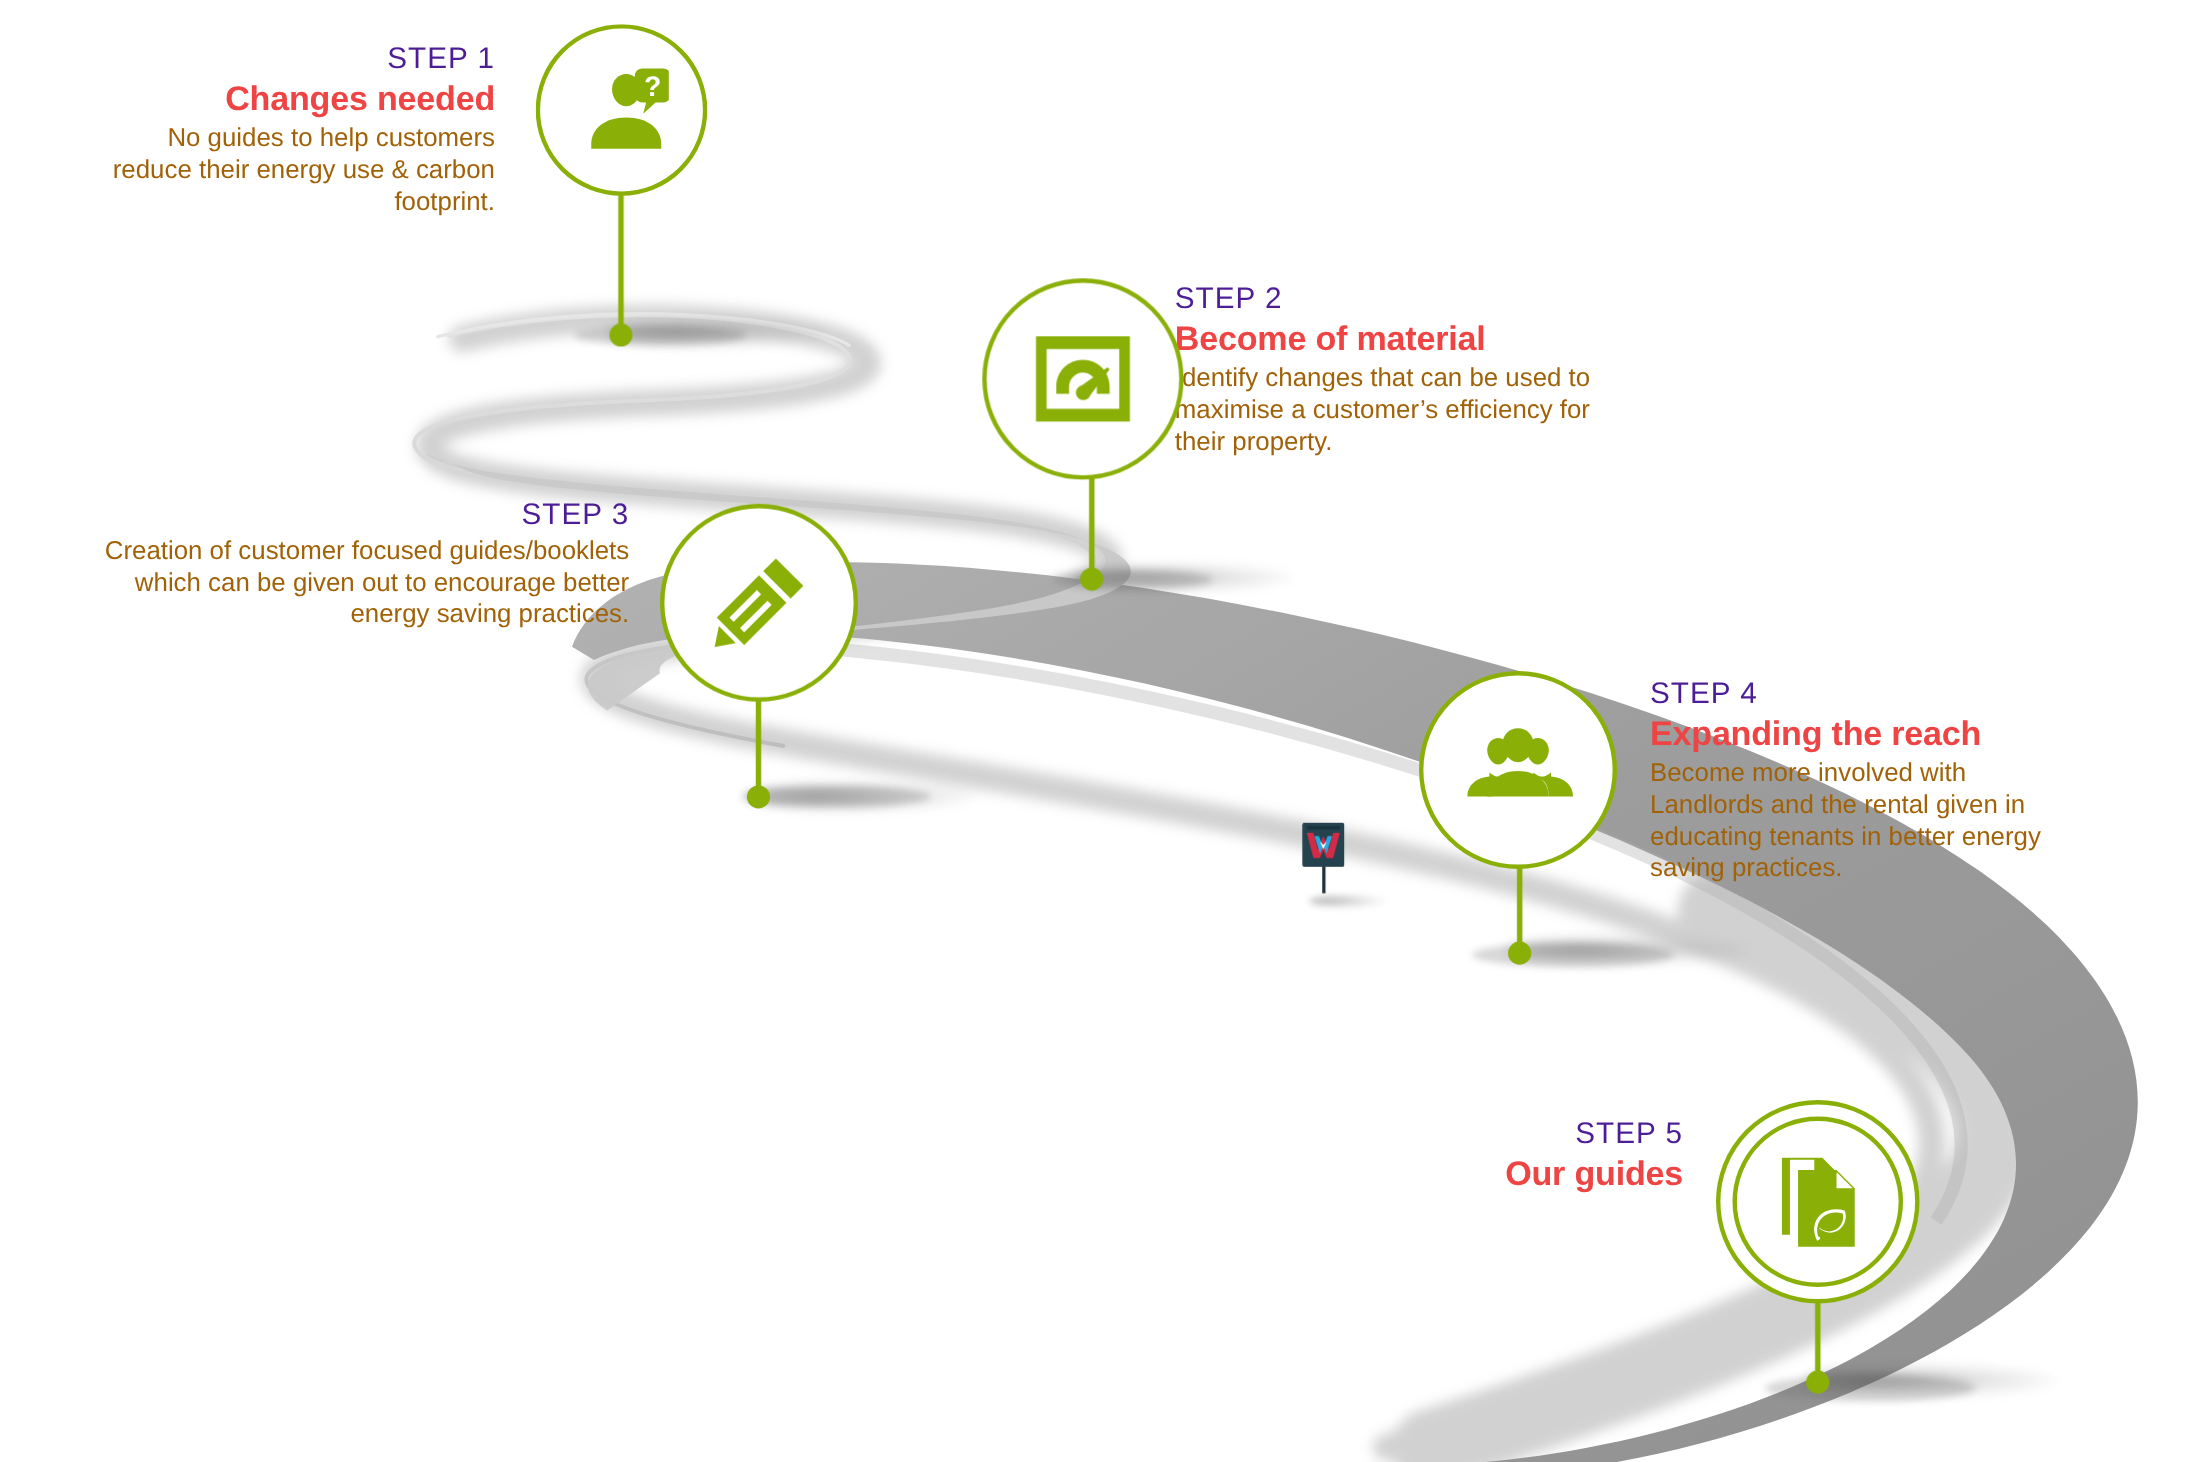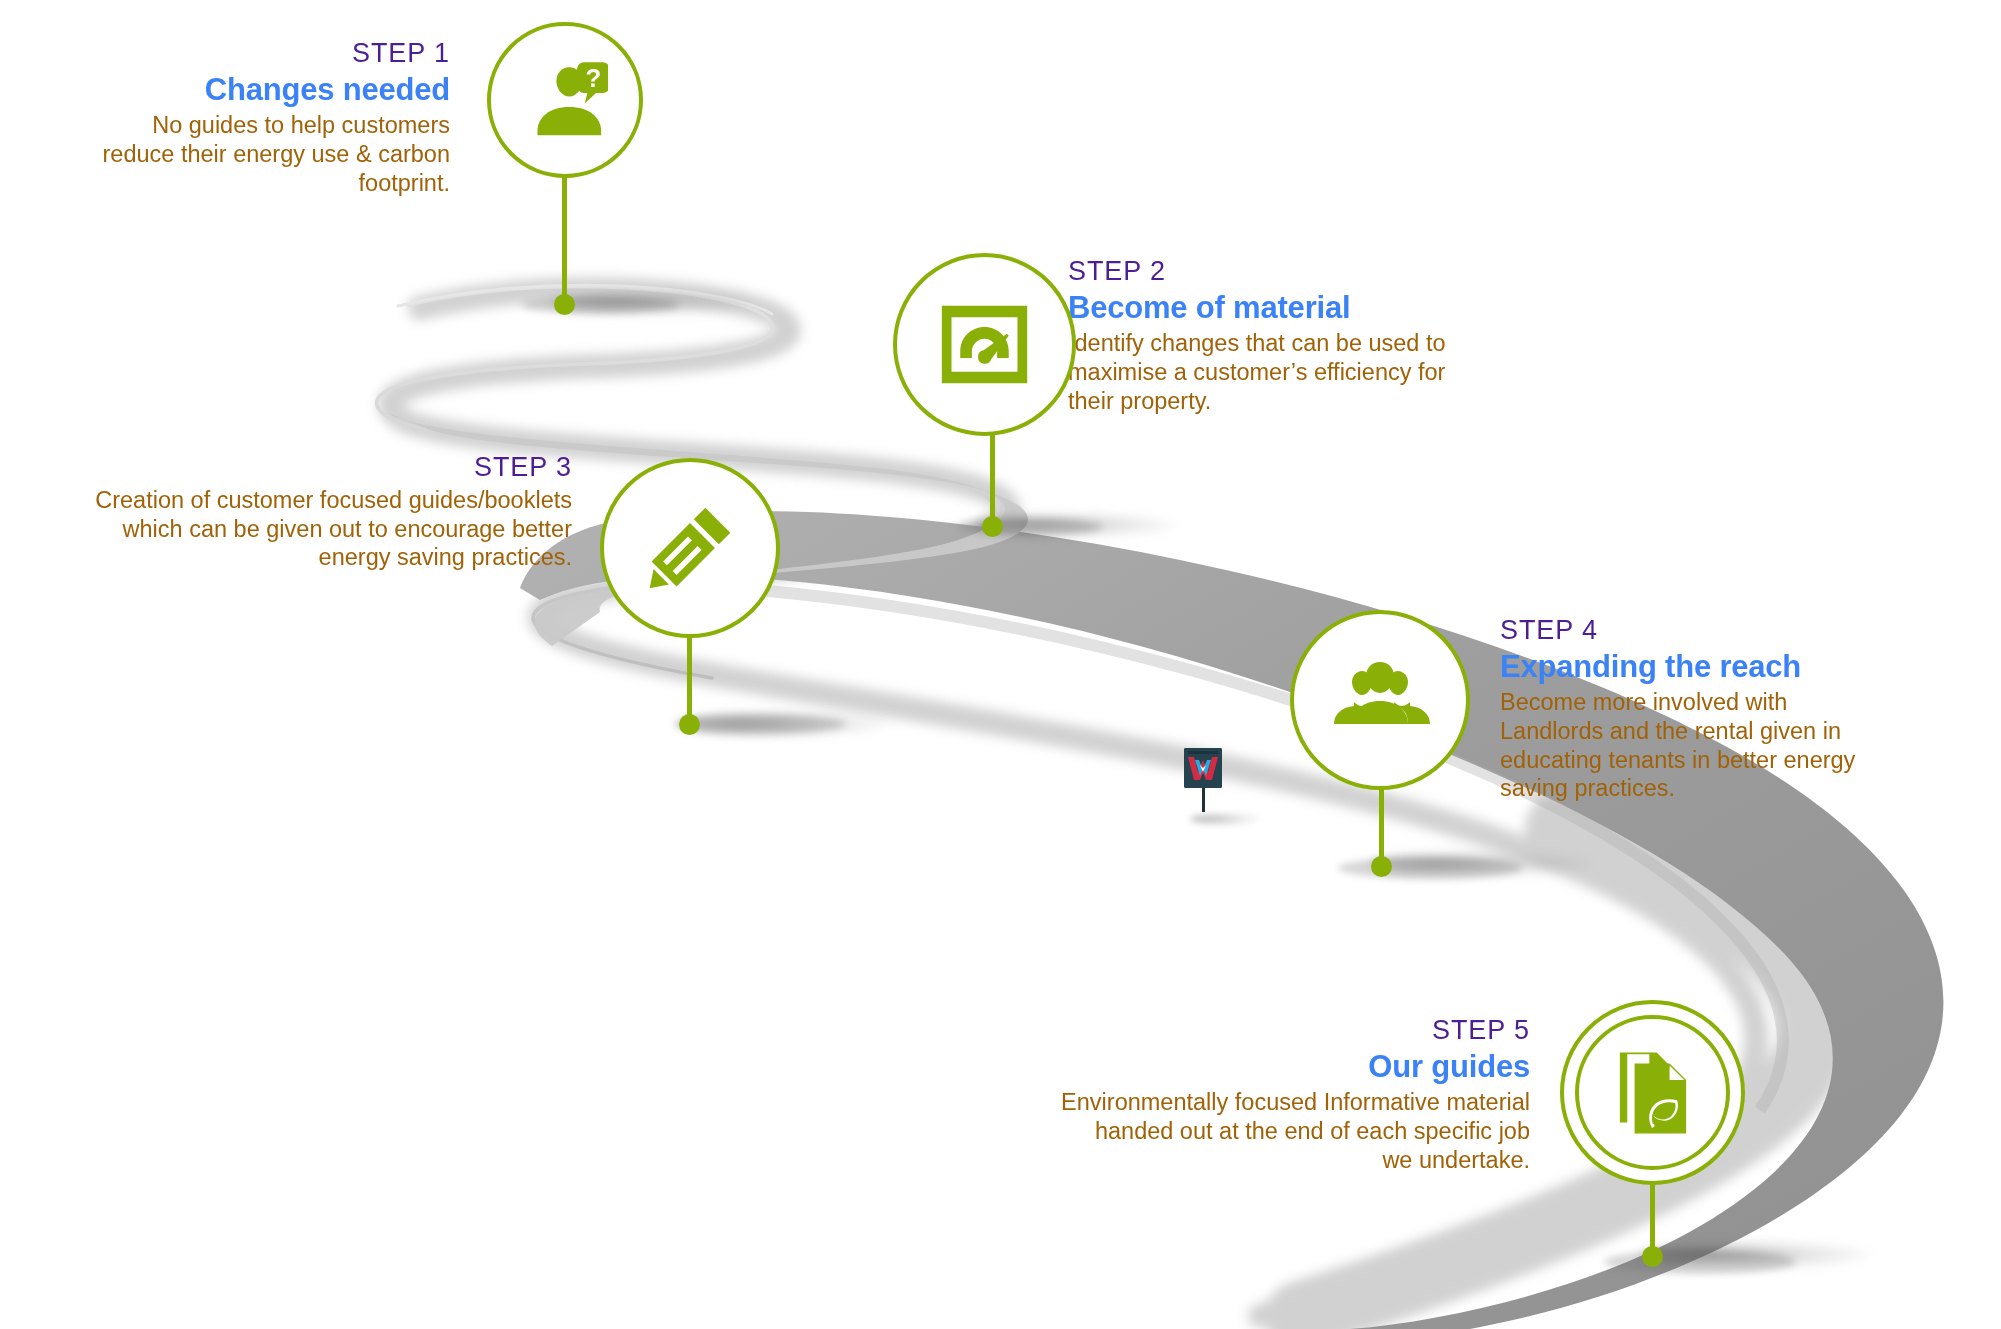--- a/index.html
+++ b/index.html
@@ -41,21 +41,21 @@
     font-size: 27px;
     letter-spacing: 0.9px;
     color: #4c1d95;
     font-weight: 400;
     line-height: 1.18;
     margin: 0 0 2px 0;
   }
   .step-title {
     font-size: 31px;
     font-weight: 700;
-    color: #3b82f6;
+    color: #ef4444;
     line-height: 1.18;
     margin: 0 0 3px 0;
     letter-spacing: -0.2px;
   }
   .step-desc {
     font-size: 23.5px;
     font-weight: 400;
     color: #a16207;
     line-height: 1.22;
     margin: 0;
@@ -309,21 +309,20 @@
           <path fill="#8ab008" d="M22 74c0-13 11-23 28-23s28 10 28 23H22z"></path>
         </svg>
       </div>
     </div>
   </div>
 
   <div class="step">
     <div class="step-text right-align" style="left:1060px; top:1015px; width:470px;">
       <p class="step-eyebrow">STEP 5</p>
       <p class="step-title">Our guides</p>
-      <p class="step-desc">Environmentally focused Informative material handed out at the end of each specific job we undertake.</p>
     </div>
 
     <div class="marker">
       <div class="marker-shadow" style="left:1640px; top:1240px; width:230px; height:30px;"></div>
       <div class="marker-stem" style="left:1650px; top:1150px; height:108px;"></div>
       <div class="marker-dot" style="left:1642px; top:1246px;"></div>
       <div class="marker-circle double" style="left:1560px; top:1000px; width:185px; height:185px;">
         <div class="inner-ring"></div>
         <svg class="icon-svg" width="92" height="92" viewBox="0 0 100 100" style="position:relative; z-index:2;">
           <path fill="#8ab008" d="M14 6h40l14 14v2H46V8H22v74h-8V6z"></path>

